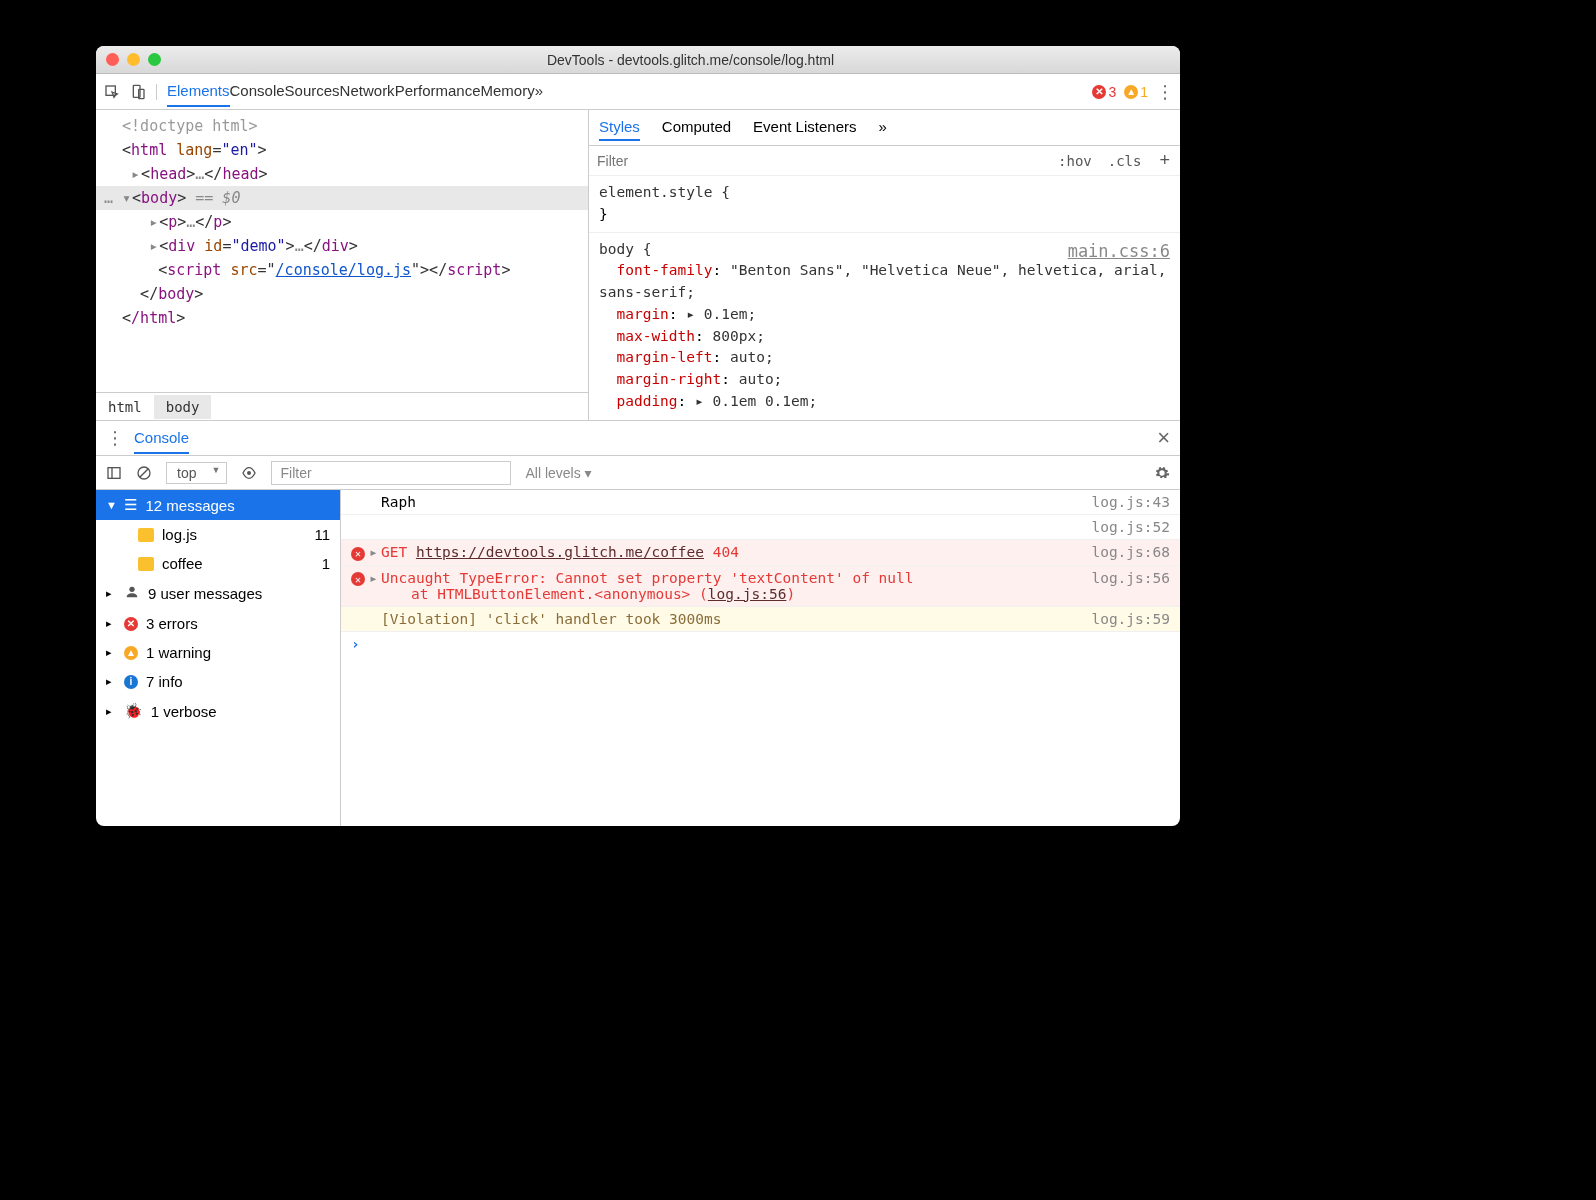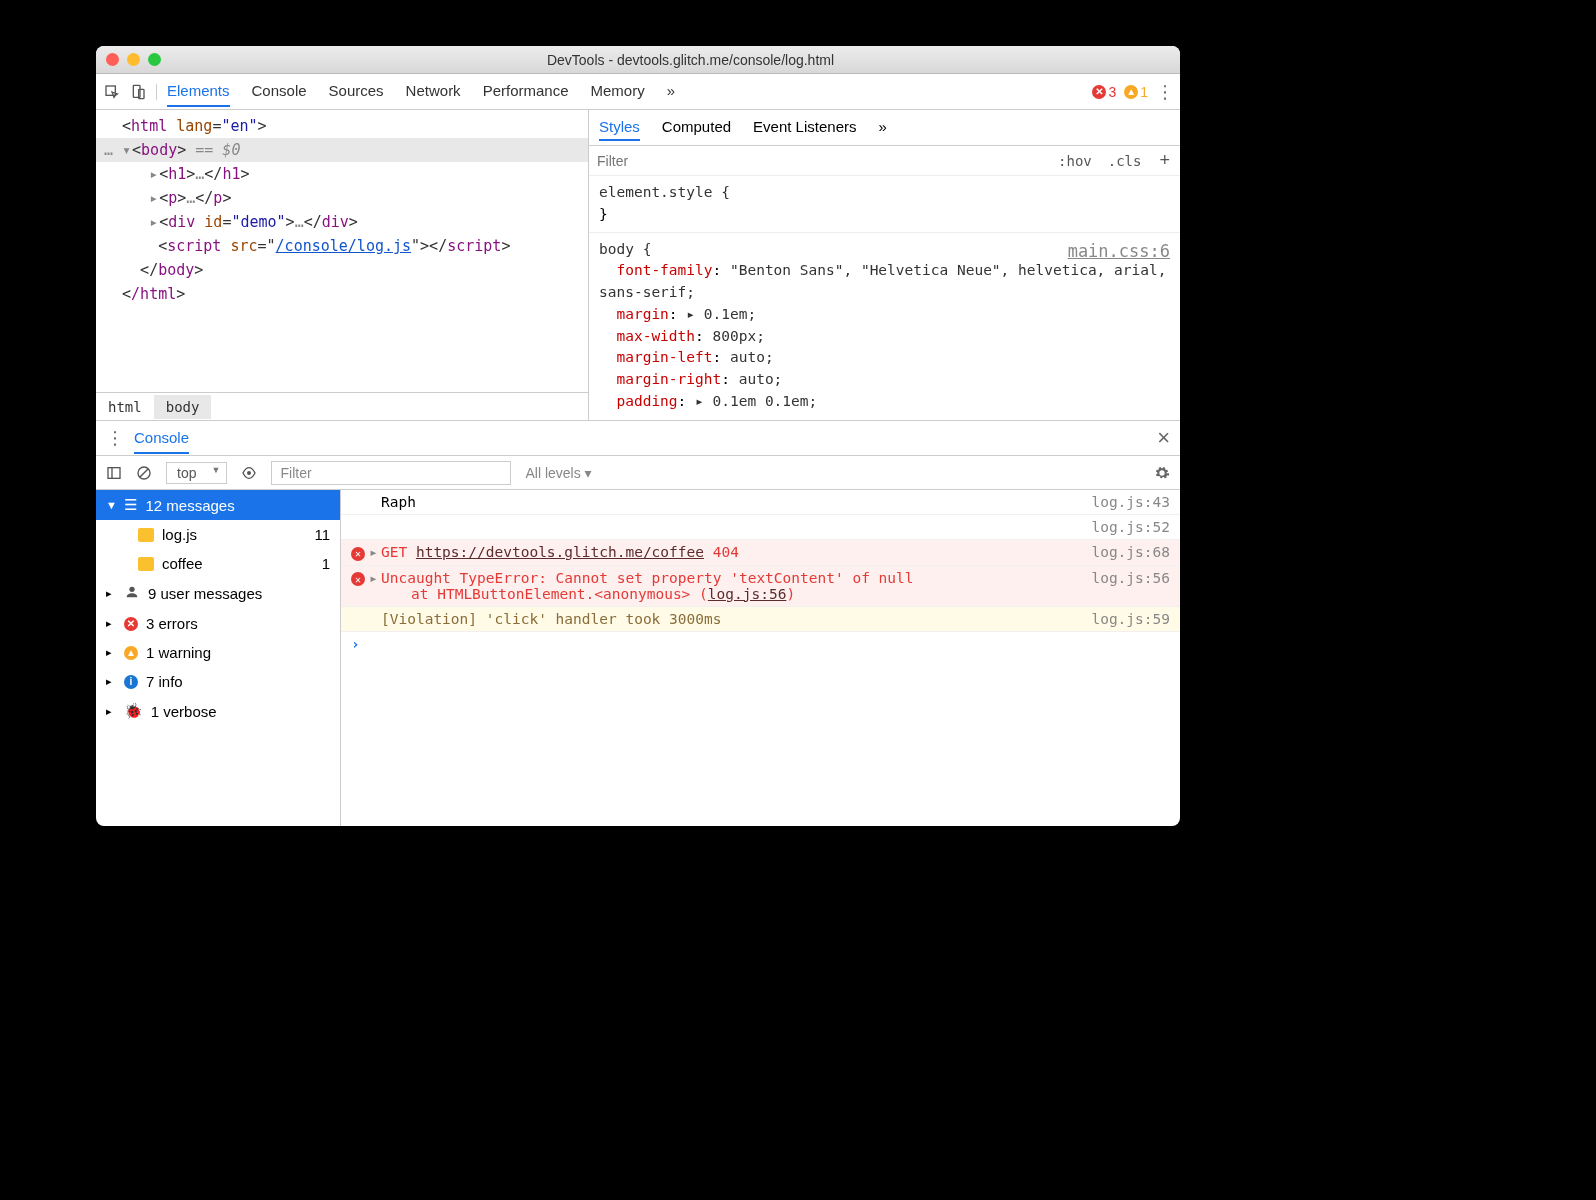--- a/index.html
+++ b/index.html
@@ -6,21 +6,21 @@
 body { background: #000; font-family: -apple-system, "Helvetica Neue", Arial, sans-serif; width: 1596px; height: 1200px; position: relative; }
 .window { position: absolute; left: 96px; top: 46px; width: 1084px; height: 780px; background: #fff; border-radius: 8px; box-shadow: 0 20px 60px rgba(0,0,0,0.5); overflow: hidden; display: flex; flex-direction: column; }
 .titlebar { height: 28px; background: linear-gradient(#ececec,#d8d8d8); border-bottom: 1px solid #bbb; display: flex; align-items: center; padding: 0 10px; font-size: 14px; gap: 38px; }
 .traffic { display: flex; gap: 8px; margin-right: 12px; }
 .tl { width: 13px; height: 13px; border-radius: 50%; }
 .tl.red { background: #ff5f57; } .tl.yellow { background: #ffbd2e; } .tl.green { background: #28c940; }
 .wtitle { flex: 1; text-align: center; color: #333; }
 .toolbar { height: 36px; border-bottom: 1px solid #ccc; display: flex; align-items: center; padding: 0 8px; font-size: 15px; color: #333; }
 .tb-icons { display: flex; gap: 10px; padding-right: 10px; border-right: 1px solid #ccc; margin-right: 10px; }
 .icon { display: inline-flex; align-items: center; justify-content: center; color: #555; }
-.tabs { display: flex; gap: 22px; }
+.tabs { display: flex; }
 .tab { padding: 6px 0; cursor: pointer; }
 .tab.active { color: #1a73e8; border-bottom: 2px solid #1a73e8; }
 .tb-right { margin-left: auto; display: flex; align-items: center; gap: 8px; font-size: 14px; }
 .badge-err { color: #e53935; display: flex; align-items: center; gap: 2px; }
 .badge-warn { color: #f9a825; display: flex; align-items: center; gap: 2px; }
 .circ { width: 14px; height: 14px; border-radius: 50%; display: inline-flex; align-items: center; justify-content: center; color: #fff; font-size: 10px; font-weight: bold; }
 .circ.err { background: #e53935; } .circ.warn { background: #f9a825; } .circ.info { background: #1976d2; }
 .main { display: flex; height: 310px; }
 .elements { flex: 1; font-family: Menlo, monospace; font-size: 15px; padding: 4px 0; overflow: hidden; color: #333; position: relative; }
 .dom-line { white-space: pre; line-height: 1.6; padding: 0 8px; }
@@ -125,23 +125,24 @@
       <span class="badge-warn">
           <span class="circ warn">▲</span>
           <span>1</span>
         </span>
       <span class="vdots">⋮</span>
     </div>
   </div>
 
   <div class="main">
     <div class="elements">
+      <div class="dom-line">  <span class="comment">&lt;!doctype html&gt;</span></div>
       <div class="dom-line">  &lt;<span class="tag">html</span> <span class="attr">lang</span>=<span class="str">"en"</span>&gt;</div>
+      <div class="dom-line">   <span class="caret">▸</span>&lt;<span class="tag">head</span>&gt;<span class="dots">…</span>&lt;/<span class="tag">head</span>&gt;</div>
       <div class="dom-line sel"><span class="dots">…</span> <span class="caret">▾</span>&lt;<span class="tag">body</span>&gt;<span class="eq0"> == $0</span></div>
-      <div class="dom-line">     <span class="caret">▸</span>&lt;<span class="tag">h1</span>&gt;<span class="dots">…</span>&lt;/<span class="tag">h1</span>&gt;</div>
       <div class="dom-line">     <span class="caret">▸</span>&lt;<span class="tag">p</span>&gt;<span class="dots">…</span>&lt;/<span class="tag">p</span>&gt;</div>
       <div class="dom-line">     <span class="caret">▸</span>&lt;<span class="tag">div</span> <span class="attr">id</span>=<span class="str">"demo"</span>&gt;<span class="dots">…</span>&lt;/<span class="tag">div</span>&gt;</div>
       <div class="dom-line">      &lt;<span class="tag">script</span> <span class="attr">src</span>="<span class="link">/console/log.js</span>"&gt;&lt;/<span class="tag">script</span>&gt;</div>
       <div class="dom-line">    &lt;/<span class="tag">body</span>&gt;</div>
       <div class="dom-line">  &lt;<span class="tag">/html</span>&gt;</div>
       <div style="position:absolute;bottom:0;left:0;right:0;" class="crumbs">
         <div class="crumb">html</div>
         <div class="crumb active">body</div>
       </div>
     </div>

